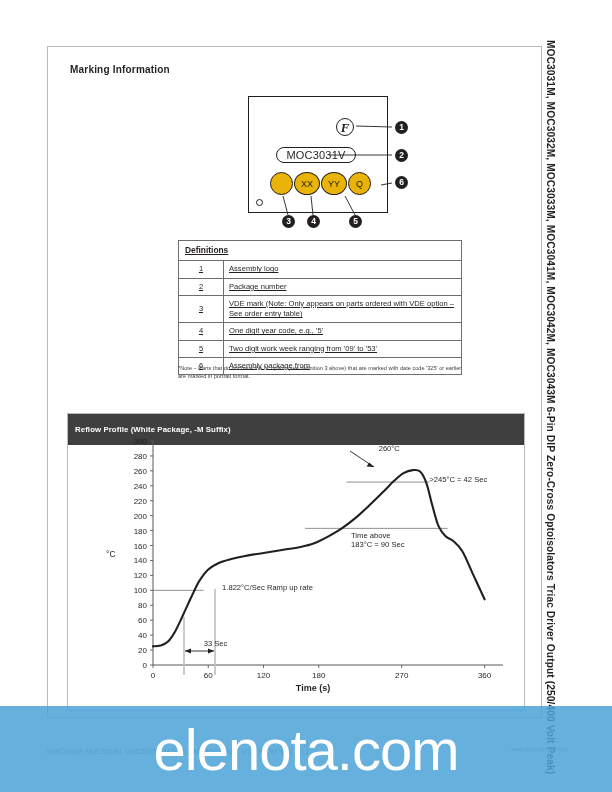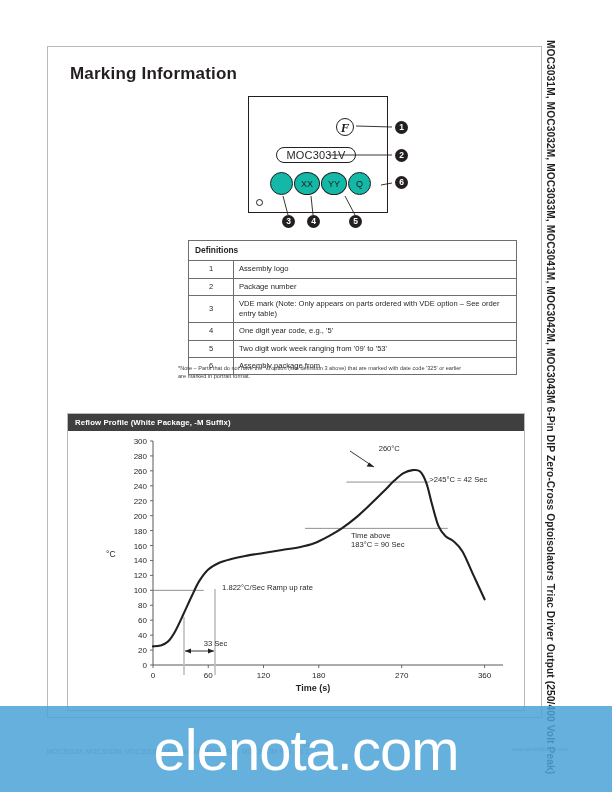--- a/index.html
+++ b/index.html
@@ -45,21 +45,21 @@
     letter-spacing: 0.1px;
     color: #231f20;
     white-space: nowrap;
     font-family: "Liberation Sans", sans-serif;
   }
 
   
   .section-title {
     position: absolute;
     left: 70px; top: 64px;
-    font-size: 17px;
+    font-size: 10px;
     font-weight: bold;
     letter-spacing: 0.2px;
     color: #231f20;
   }
 
   
   .mark-wrap {
     position: absolute;
     left: 248px; top: 96px;
     width: 140px; height: 117px;
@@ -120,21 +120,21 @@
   }
   .code-circ {
     width: 23px; height: 23px;
     border: 1.2px solid #231f20;
     border-radius: 50%;
     box-sizing: border-box;
     display: flex;
     align-items: center;
     justify-content: center;
     font-size: 9px;
-    background: #14b8a6;
+    background: #eab308;
     margin-right: 1px;
     color: #231f20;
   }
   .code-circ.wide {
     width: 26px;
     border-radius: 50%;
   }
 
   
   .bullet {
@@ -147,25 +147,26 @@
     font-weight: bold;
     display: flex;
     align-items: center;
     justify-content: center;
     line-height: 1;
   }
 
   
   .def-table {
     position: absolute;
-    left: 188px; top: 240px;
-    width: 329px;
+    left: 178px; top: 240px;
+    width: 284px;
     border-collapse: collapse;
     font-size: 7.6px;
     color: #231f20;
+    text-decoration: underline;
   }
   .def-table td, .def-table th {
     border: 0.8px solid #6d6e71;
     padding: 3px 5px;
     vertical-align: middle;
     text-align: left;
     font-weight: normal;
     line-height: 1.35;
   }
   .def-table th {
@@ -192,21 +193,21 @@
     left: 67px; top: 413px;
     width: 458px; height: 298px;
     border: 1px solid #b9babc;
     box-sizing: border-box;
     background: #fff;
   }
   .reflow-head {
     position: absolute;
     left: 0; top: 0;
     width: 100%;
-    height: 17px;
+    height: 31px;
     background: #3f3f3f;
     color: #ffffff;
     font-size: 7.8px;
     font-weight: bold;
     display: flex;
     align-items: center;
     padding-left: 7px;
     box-sizing: border-box;
     letter-spacing: 0.1px;
   }

